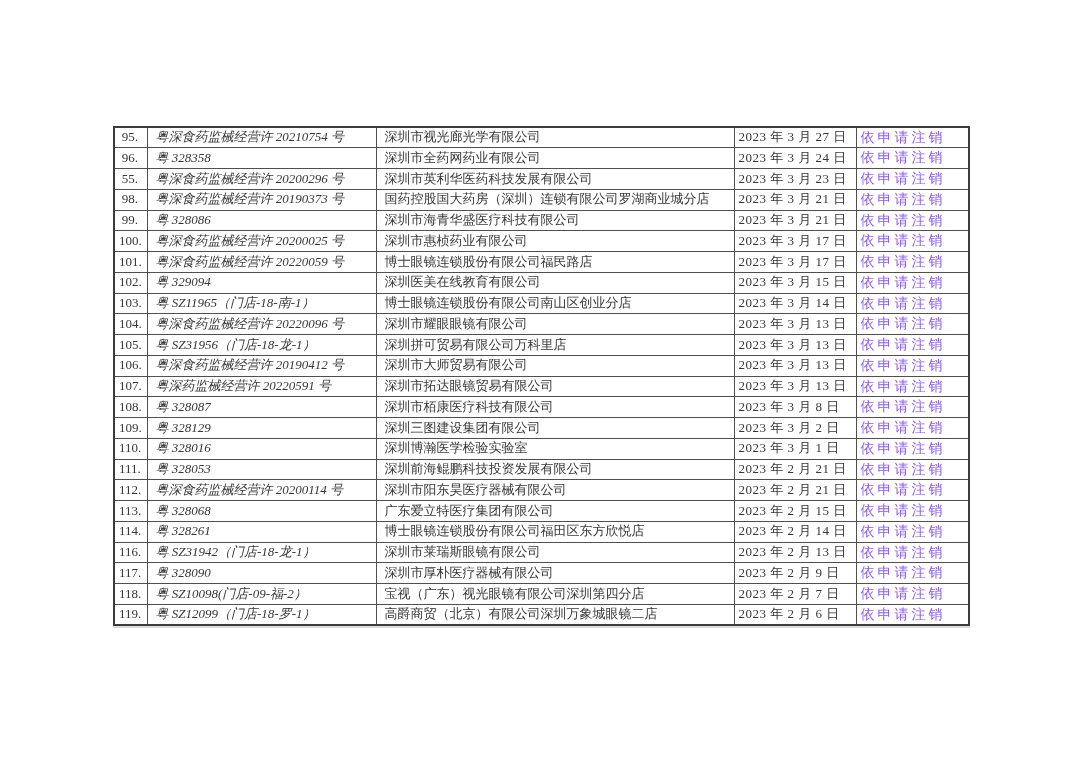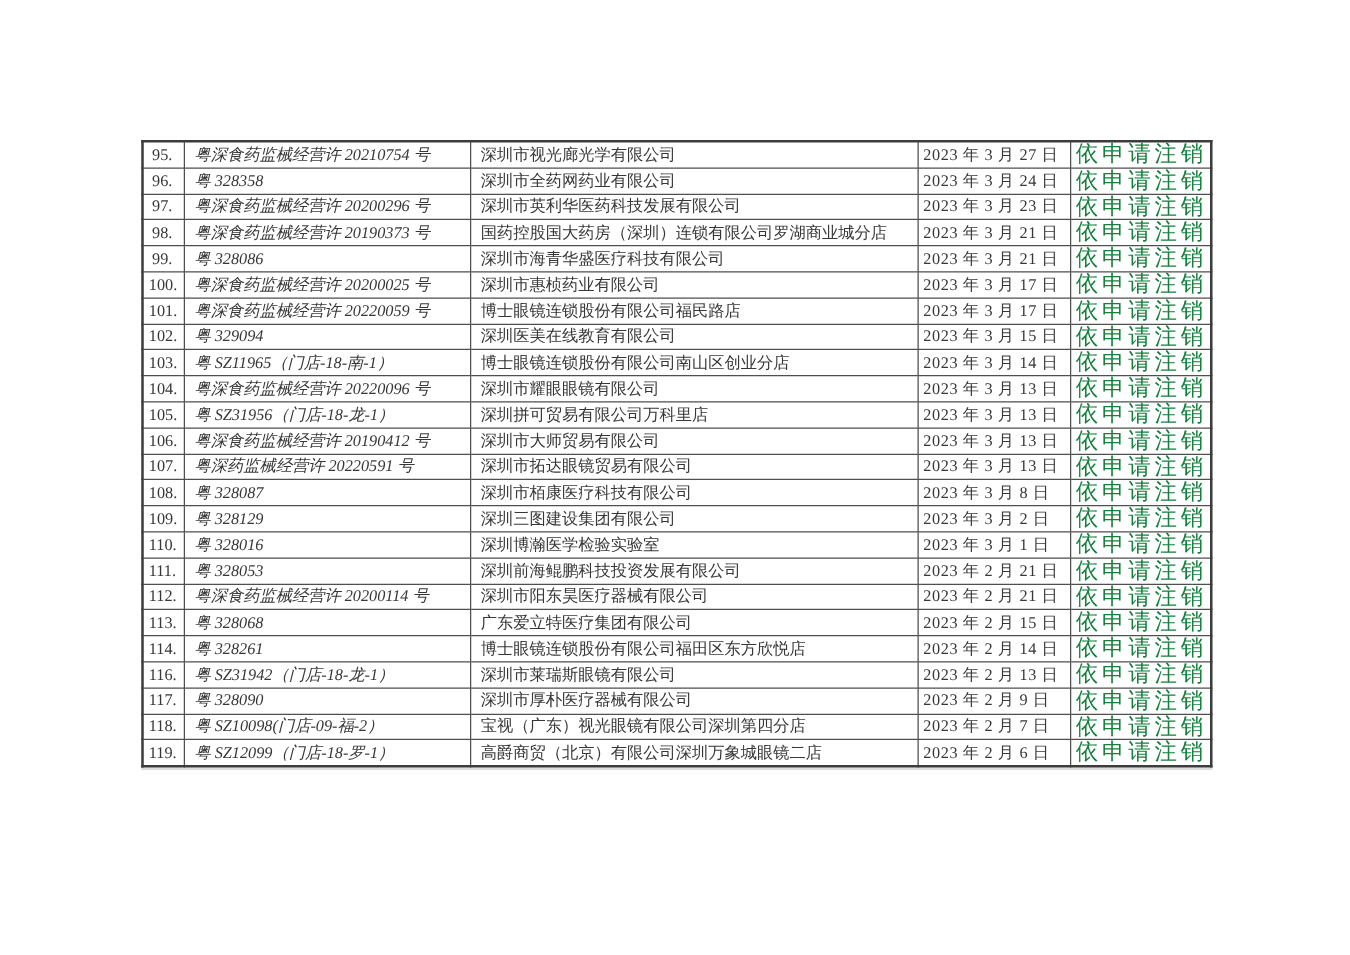--- a/index.html
+++ b/index.html
@@ -12,21 +12,21 @@
   }
   .page {
     position: relative;
     width: 1080px;
     height: 764px;
     background: #ffffff;
   }
   .doc-table {
     position: absolute;
     left: 113px;
-    top: 112px;
+    top: 126px;
     width: 855px;
     border-collapse: collapse;
     table-layout: fixed;
     border: 2px solid #3c3c3c;
     box-shadow: 0 2px 0 rgba(120,120,120,0.25);
     background: #ffffff;
   }
   .doc-table td {
     border: 1px solid #4f4f4f;
     height: 20.76px;
@@ -40,21 +40,21 @@
   }
   .col-index   { width: 33px;  }
   .col-license { width: 229px; }
   .col-company { width: 358px; }
   .col-date    { width: 122px; }
   .col-status  { width: 113px; }
   td.cell-index   { text-align: center; padding-right: 6px; }
   td.cell-license { text-align: left; padding-left: 8px; font-style: italic; }
   td.cell-company { text-align: left; padding-left: 8px; }
   td.cell-date    { letter-spacing: 0.5px; }
-  td.cell-status  { text-align: right; color: #15803d; letter-spacing: 3px; font-size: 18px; }
+  td.cell-status  { text-align: left; color: #8b5cf6; letter-spacing: 3px; font-size: 14px; }
 </style>
 </head>
 <body>
 
 <div class="page">
   <table class="doc-table">
     <colgroup>
       <col class="col-index">
       <col class="col-license">
       <col class="col-company">
@@ -70,21 +70,21 @@
           <td class="cell-status">依申请注销</td>
         </tr>
         <tr>
           <td class="cell-index">96.</td>
           <td class="cell-license">粤 328358</td>
           <td class="cell-company">深圳市全药网药业有限公司</td>
           <td class="cell-date">2023 年 3 月 24 日</td>
           <td class="cell-status">依申请注销</td>
         </tr>
         <tr>
-          <td class="cell-index">97.</td>
+          <td class="cell-index">55.</td>
           <td class="cell-license">粤深食药监械经营许 20200296 号</td>
           <td class="cell-company">深圳市英利华医药科技发展有限公司</td>
           <td class="cell-date">2023 年 3 月 23 日</td>
           <td class="cell-status">依申请注销</td>
         </tr>
         <tr>
           <td class="cell-index">98.</td>
           <td class="cell-license">粤深食药监械经营许 20190373 号</td>
           <td class="cell-company">国药控股国大药房（深圳）连锁有限公司罗湖商业城分店</td>
           <td class="cell-date">2023 年 3 月 21 日</td>

